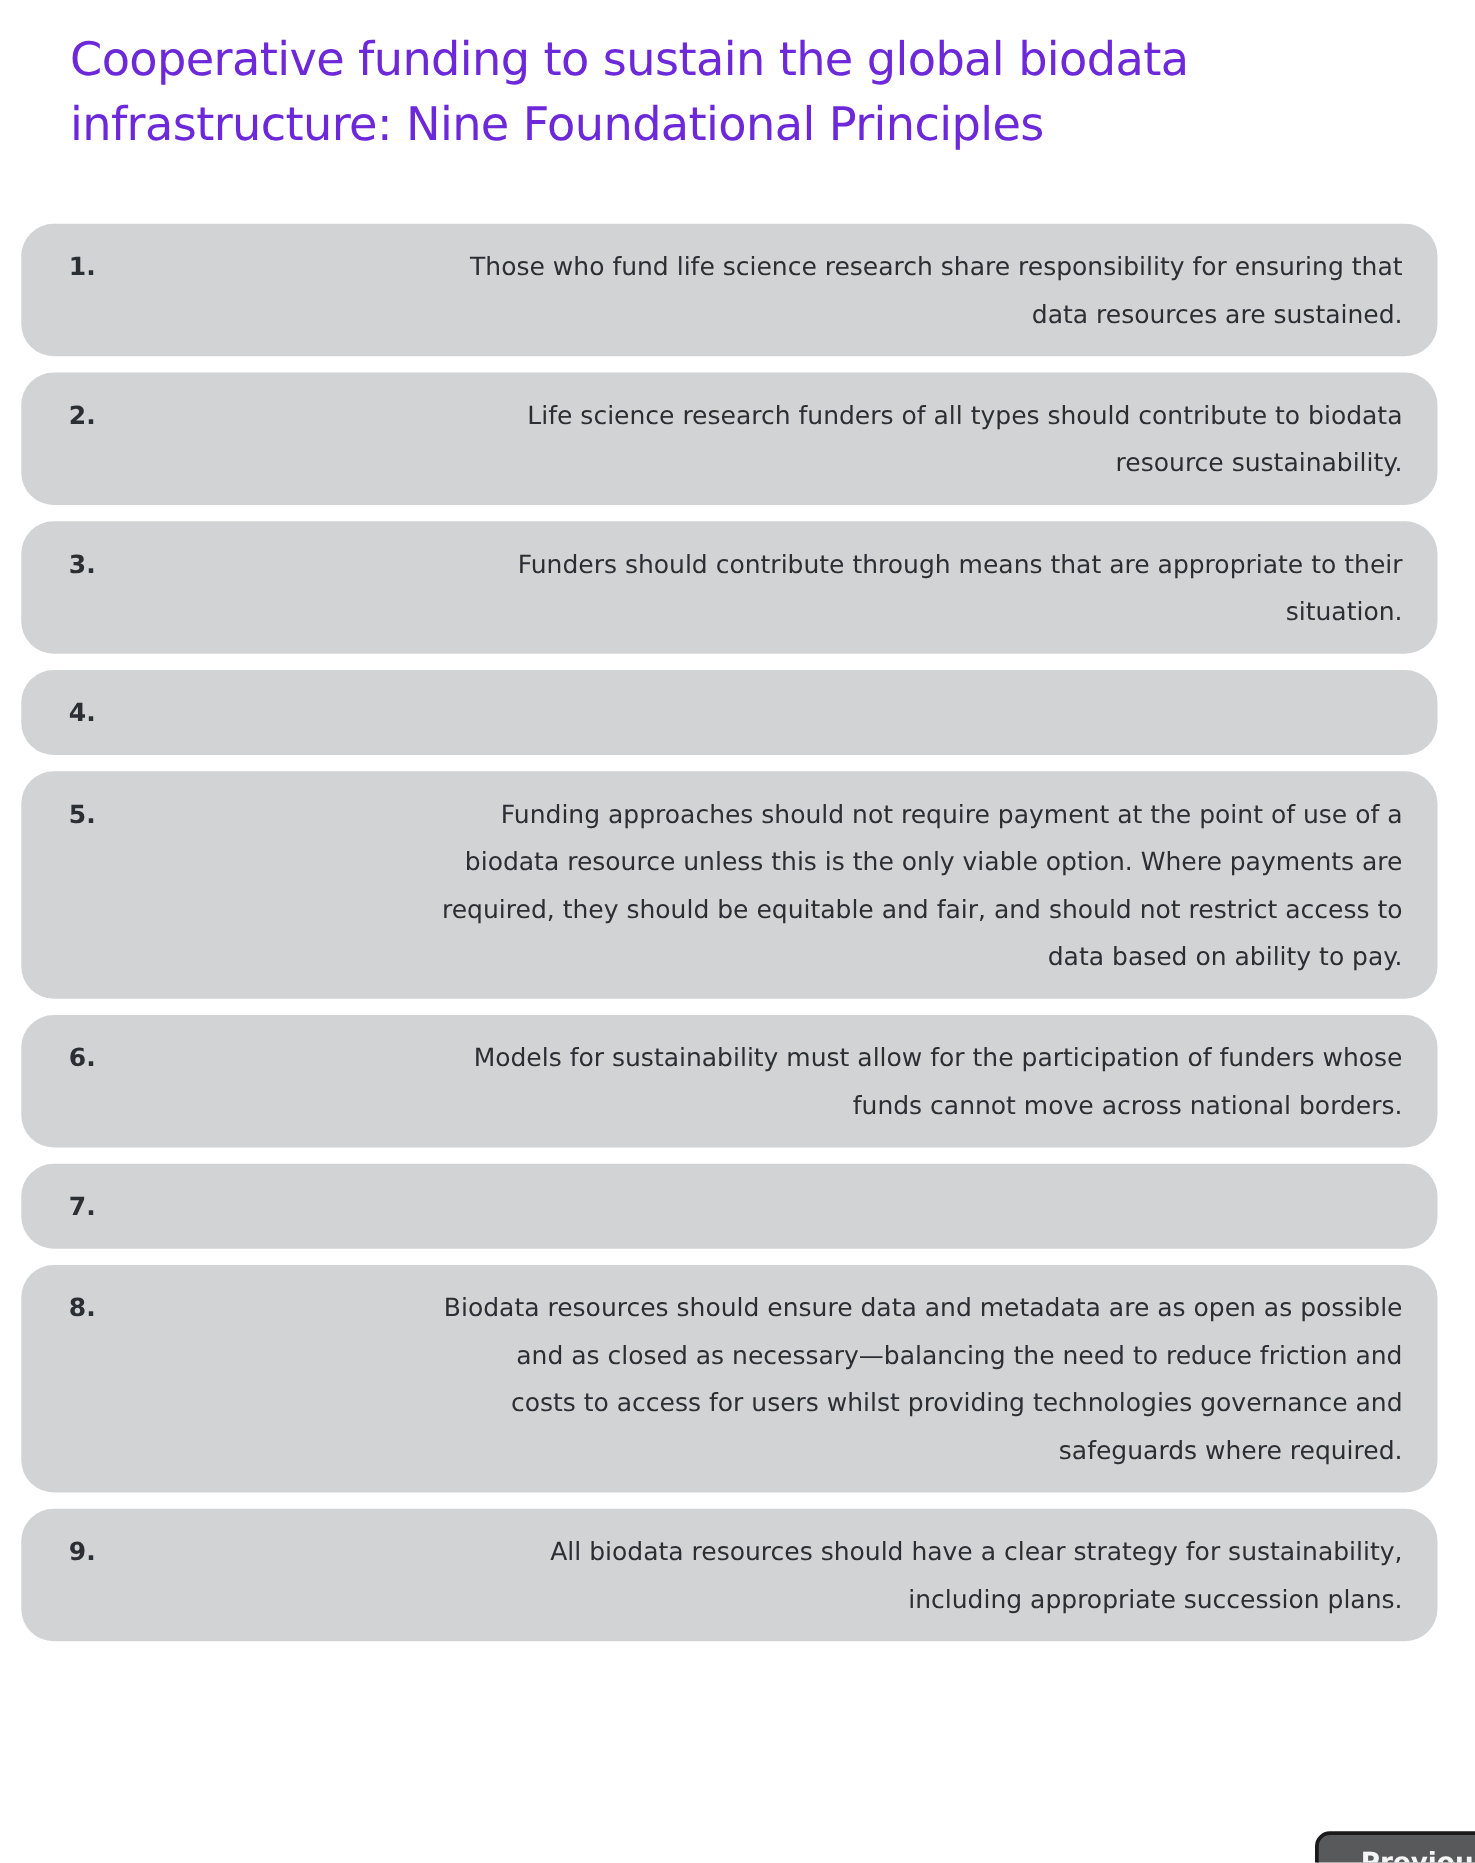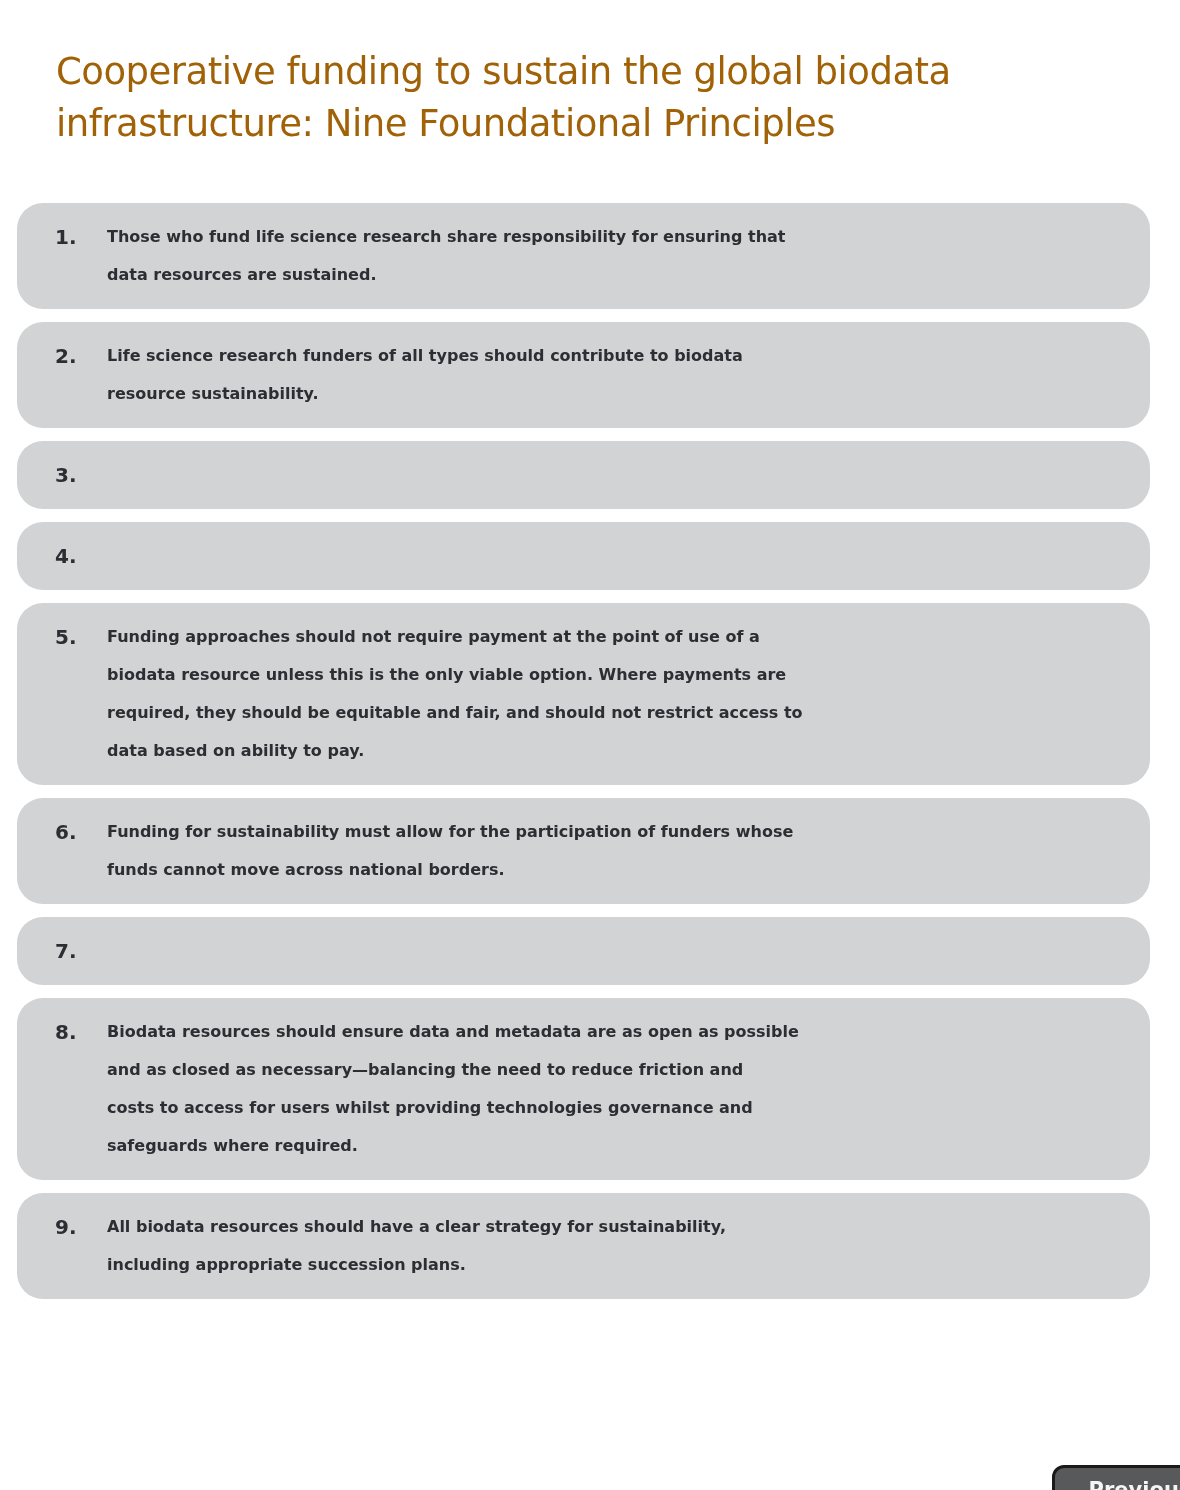--- a/index.html
+++ b/index.html
@@ -14,26 +14,26 @@
     overflow: hidden;
     font-family: "DejaVu Sans", "Liberation Sans", sans-serif;
   }
   .page {
     width: 1180px;
     height: 1490px;
     position: relative;
   }
   .page-title {
     margin: 0;
-    padding: 46px 20px 0 56px;
+    padding: 22px 20px 0 56px;
     font-size: 37px;
     line-height: 52px;
     font-weight: 500;
     letter-spacing: -0.5px;
-    color: #a16207;
+    color: #6d28d9;
     white-space: pre-line;
   }
   .principles {
     margin-top: 53px;
     margin-left: 17px;
     width: 1133px;
     box-sizing: border-box;
   }
   .principle {
     background: #D1D3D4;
@@ -47,25 +47,26 @@
   .principle .num {
     flex: 0 0 52px;
     font-size: 20px;
     line-height: 38px;
     font-weight: 700;
     color: #2B2E33;
   }
   .principle .ptext {
     margin: 0;
     flex: 1 1 auto;
-    font-size: 16px;
+    font-size: 20px;
     line-height: 38px;
-    font-weight: 700;
+    font-weight: 400;
     color: #2B2E33;
     white-space: pre-line;
+    text-align: right;
   }
   .prev-btn {
     position: absolute;
     left: 1052px;
     top: 1465px;
     width: 176px;
     height: 56px;
     background: #58595B;
     color: #F5F5F5;
     border: 3px solid #1A1A1A;
@@ -98,37 +99,39 @@
     </div>
 
     <div class="principle">
       <span class="num">2.</span>
       <p class="ptext">Life science research funders of all types should contribute to biodata
 resource sustainability.</p>
     </div>
 
     <div class="principle">
       <span class="num">3.</span>
+      <p class="ptext">Funders should contribute through means that are appropriate to their
+situation.</p>
     </div>
 
     <div class="principle">
       <span class="num">4.</span>
     </div>
 
     <div class="principle">
       <span class="num">5.</span>
       <p class="ptext">Funding approaches should not require payment at the point of use of a
 biodata resource unless this is the only viable option. Where payments are
 required, they should be equitable and fair, and should not restrict access to
 data based on ability to pay.</p>
     </div>
 
     <div class="principle">
       <span class="num">6.</span>
-      <p class="ptext">Funding for sustainability must allow for the participation of funders whose
+      <p class="ptext">Models for sustainability must allow for the participation of funders whose
 funds cannot move across national borders.</p>
     </div>
 
     <div class="principle">
       <span class="num">7.</span>
     </div>
 
     <div class="principle">
       <span class="num">8.</span>
       <p class="ptext">Biodata resources should ensure data and metadata are as open as possible

